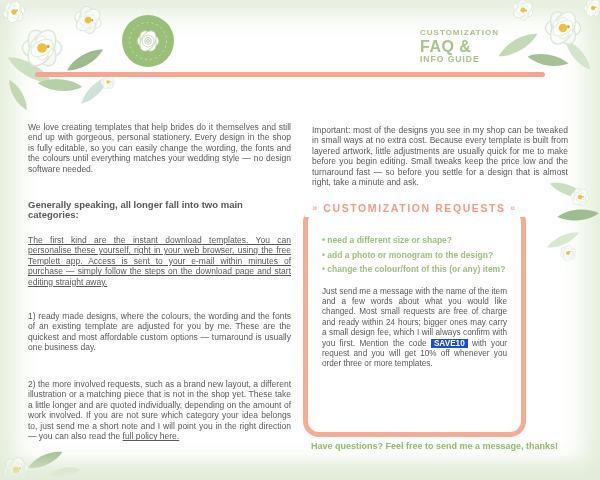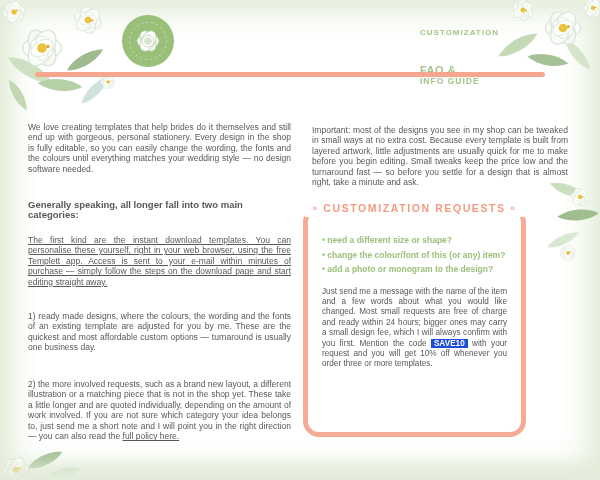--- a/index.html
+++ b/index.html
@@ -15,21 +15,21 @@
   .edge-top{position:absolute;left:0;right:0;top:0;height:12px;pointer-events:none;
     background:linear-gradient(to bottom,#e9f0e1,rgba(233,240,225,0));}
 
   .floral{position:absolute;pointer-events:none;}
 
   
   .logo{position:absolute;left:122px;top:15px;width:52px;height:52px;border-radius:50%;
     background:#9abf78;display:flex;align-items:center;justify-content:center;}
   .brand{position:absolute;left:420px;top:29px;line-height:1.08;color:#a6c487;font-weight:bold;}
   .brand .b1{display:block;font-size:8px;letter-spacing:1px;}
-  .brand .b2{display:block;font-size:11px;letter-spacing:.5px;margin-top:27px;}
+  .brand .b2{display:block;font-size:16px;letter-spacing:.5px;}
   .brand .b3{display:block;font-size:8.5px;letter-spacing:1px;}
   .rule{position:absolute;left:35px;top:72px;width:510px;height:5px;border-radius:3px;background:#f4a68e;}
 
   
   .tb{position:absolute;font-size:8.5px;line-height:10.6px;text-align:justify;}
   .col-l{left:28px;width:263px;}
   .p1{top:113px;}
   .h2{top:190px;font-weight:bold;font-size:9.5px;text-align:left;}
   .p2{top:226px;text-decoration:underline;}
   .p3{top:302px;}
@@ -146,22 +146,23 @@
 
   <p class="tb col-l p4"><span class="lead">2)</span><span> the more involved requests, such as a brand new layout, a different illustration or a matching piece that is not in the shop yet. These take a little longer and are quoted individually, depending on the amount of work involved. If you are not sure which category your idea belongs to, just send me a short note and I will point you in the right direction — you can also read the </span> <span class="lnk">full policy here.</span></p>
 
   <p class="tb p5"><span class="lead">Important:</span><span> most of the designs you see in my shop can be tweaked in small ways at no extra cost. Because every template is built from layered artwork, little adjustments are usually quick for me to make before you begin editing. Small tweaks keep the price low and the turnaround fast — so before you settle for a design that is almost right, take a minute and ask.</span></p>
 
   <div class="custom-box">
     <div class="box-title"><span class="chev">»</span> <span>CUSTOMIZATION REQUESTS</span> <span class="chev">«</span></div>
 
     <ul class="bullets">
       <li>• need a different size or shape?</li>
+      <li>• add a photo or monogram to the design?</li>
       <li>• change the colour/font of this (or any) item?</li>
-      <li>• add a photo or monogram to the design?</li>
     </ul>
 
     <p class="box-note"><span>Just send me a message with the name of the item and a few words about what you would like changed. Most small requests are free of charge and ready within 24 hours; bigger ones may carry a small design fee, which I will always confirm with you first. Mention the code </span><span class="code-chip">SAVE10</span><span> with your request and you will get 10% off whenever you order three or more templates.</span></p>
   </div>
 
+  <div class="closing">Have questions? Feel free to send me a message, thanks!</div>
 
   <div class="edge-bottom"></div>
 </div>
 
 </body></html>

